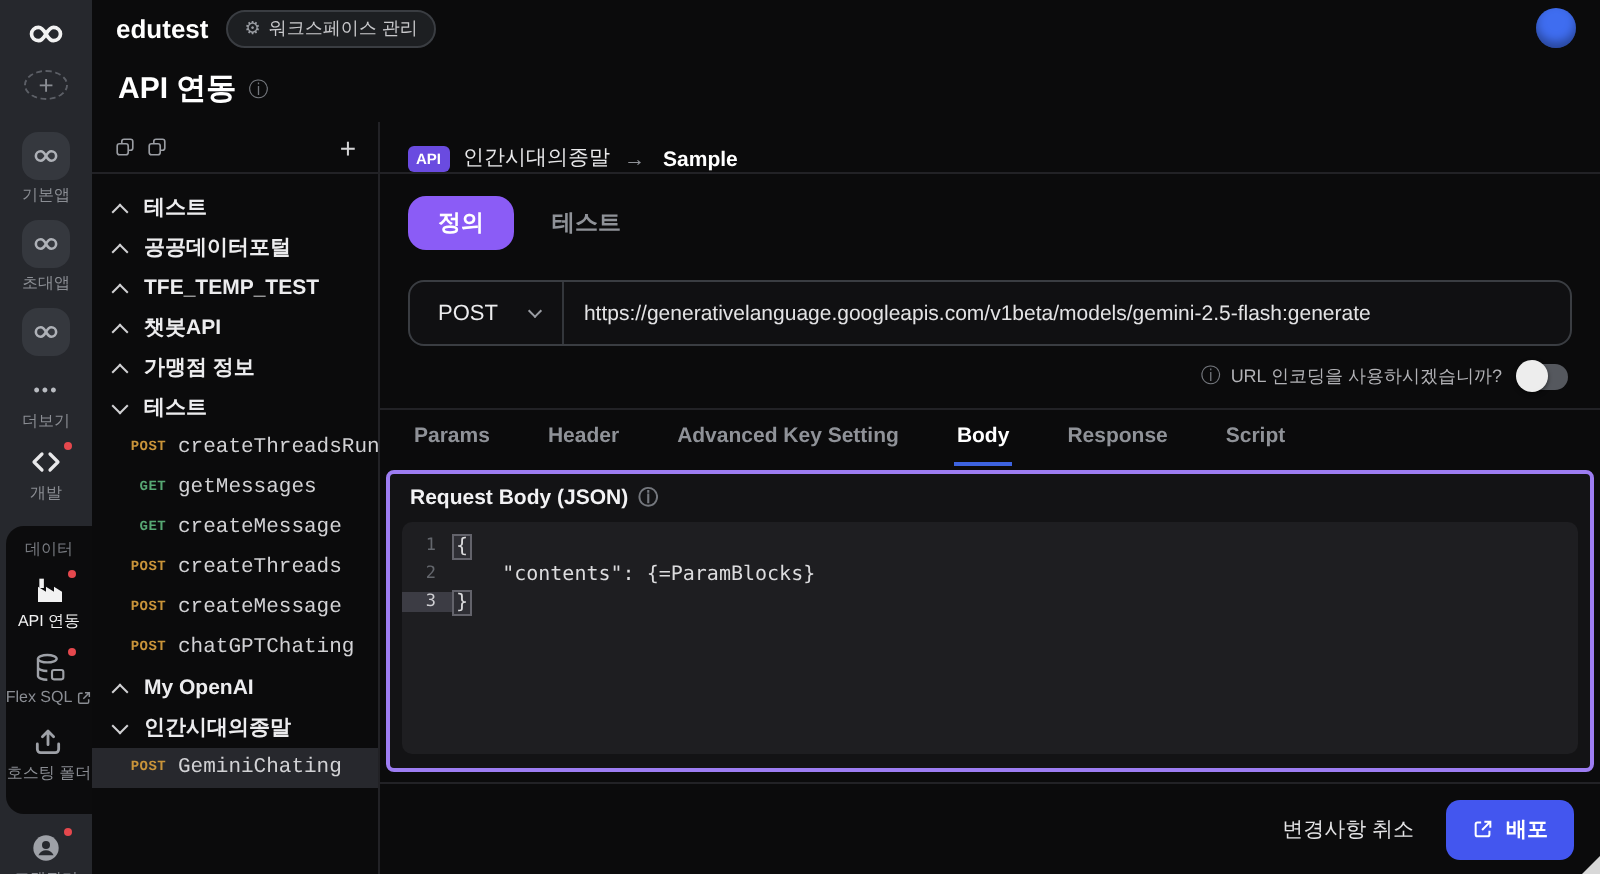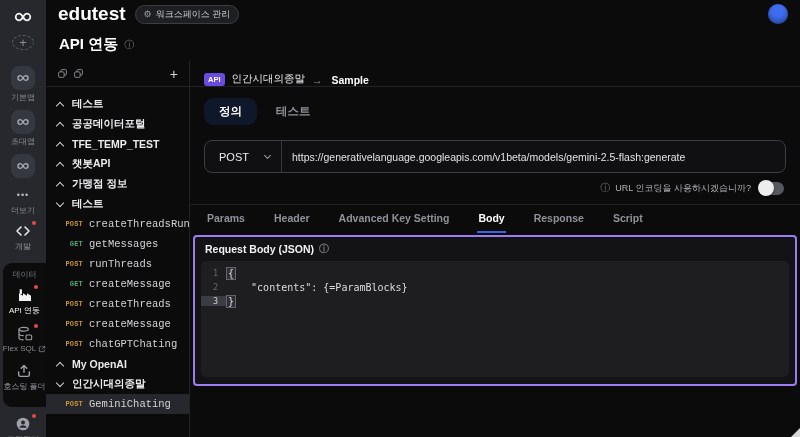--- a/index.html
+++ b/index.html
@@ -23,21 +23,21 @@
   .gsec-label { font-size:8px; color:#797c82; margin-bottom:7px; }
   .data-item { display:flex; flex-direction:column; align-items:center; margin-bottom:10px; cursor:pointer; }
   .data-item.active .rlabel { color:#f2f2f2; }
   .data-item.active .icon-wrap { color:#f2f2f2; }
   .flex-label { display:flex; align-items:center; gap:2px; }
   .spacer { flex:1; }
 
   
   .right-col { flex:1; display:flex; flex-direction:column; min-width:0; }
   .topbar { height:28px; display:flex; align-items:center; padding:0 12px; flex-shrink:0; }
-  .brand { font-weight:bold; font-size:19px; color:#ffffff; }
+  .brand { font-weight:bold; font-size:13px; color:#ffffff; }
   .ws-btn { margin-left:9px; display:flex; align-items:center; gap:4px; font-size:9px; color:#c9c9cc; background:#1d1f22; border:1px solid #3a3d42; border-radius:10px; padding:2px 8px; cursor:pointer; }
   .gear { font-size:9px; color:#9a9da3; }
   .avatar { margin-left:auto; width:20px; height:20px; border-radius:50%; background:#3f6df0; box-shadow:inset 0 -3px 5px rgba(0,0,0,.35); cursor:pointer; }
   .title-row { height:33px; display:flex; align-items:center; gap:6px; padding:0 13px; flex-shrink:0; }
   .page-title { font-size:15px; font-weight:bold; color:#ffffff; }
   .info { color:#74777d; font-size:10px; font-style:normal; }
 
   .content { flex:1; display:flex; min-height:0; }
 
   
@@ -59,21 +59,21 @@
   
   .main { flex:1; display:flex; flex-direction:column; min-width:0; }
   .crumb { height:26px; flex-shrink:0; border-bottom:1px solid #222226; display:flex; align-items:flex-end; gap:7px; padding:0 14px; font-size:10.5px; }
   .api-badge { background:#6a4be0; color:#fff; font-size:7.5px; font-weight:bold; padding:2px 4px; border-radius:3px; }
   .crumb-parent { color:#e8e8ea; }
   .crumb-arrow { color:#8f9298; }
   .crumb-current { color:#ffffff; font-weight:bold; margin-left:2px; }
 
   .mode-tabs { display:flex; align-items:center; gap:4px; padding:11px 14px 4px; }
   .mode-tab { font-size:11.5px; font-weight:bold; color:#8f9298; padding:6px 15px; border-radius:9px; background:none; border:none; cursor:pointer; }
-  .mode-tab.active { background:#0f172a; color:#ffffff; }
+  .mode-tab.active { background:#8b5cf6; color:#ffffff; }
 
   .url-row { margin:11px 14px 0; height:33px; border:1px solid #3a3d42; border-radius:8px; background:#101012; display:flex; align-items:center; overflow:hidden; }
   .method-select { height:100%; display:flex; align-items:center; gap:16px; padding:0 11px 0 14px; font-size:11px; color:#ececee; border-right:1px solid #33363b; cursor:pointer; flex-shrink:0; }
   .sel-chev { width:5px; height:5px; border-left:1.4px solid #9a9da3; border-bottom:1.4px solid #9a9da3; transform:rotate(-45deg); margin-top:-3px; }
   .url-text { flex:1; padding:0 10px; font-size:10.5px; color:#e3e3e5; white-space:nowrap; overflow:hidden; }
 
   .enc-row { display:flex; justify-content:flex-end; align-items:center; gap:5px; padding:8px 16px 9px; font-size:9px; color:#b2b2b6; }
   .toggle { width:25px; height:13px; border-radius:7px; background:#55585e; position:relative; margin-left:3px; cursor:pointer; flex-shrink:0; }
   .knob { position:absolute; left:-1px; top:-1.5px; width:16px; height:16px; border-radius:50%; background:#ededed; box-shadow:0 1px 2px rgba(0,0,0,.5); }
 
@@ -287,24 +287,20 @@
               <i class="chev down"></i>
               <span>테스트</span>
             </div>
           <div class="trow ep">
               <span class="method post">POST</span>
               <span>createThreadsRun</span>
             </div>
           <div class="trow ep">
               <span class="method get">GET</span>
               <span>getMessages</span>
-            </div>
-          <div class="trow ep">
-              <span class="method post">POST</span>
-              <span>runThreads</span>
             </div>
           <div class="trow ep">
               <span class="method get">GET</span>
               <span>createMessage</span>
             </div>
           <div class="trow ep">
               <span class="method post">POST</span>
               <span>createThreads</span>
             </div>
           <div class="trow ep">
@@ -383,19 +379,28 @@
               <span class="ln">2</span>
               <span class="code">    "contents": {=ParamBlocks}</span>
             </div>
             <div class="code-line">
               <span class="ln ln-active">3</span>
               <span class="code bracket">}</span>
             </div>
           </div>
         </div>
 
+        <div class="footer">
+          <button class="cancel-btn">변경사항 취소</button>
+          <button class="deploy-btn">
+            <svg class="ic11">
+                <use href="#i-extlink"></use>
+              </svg>
+            <span>배포</span>
+          </button>
+        </div>
 
       </section>
     </div>
   </div>
 </div>
 
 <div class="resize-corner"></div>
 
 </body></html>

